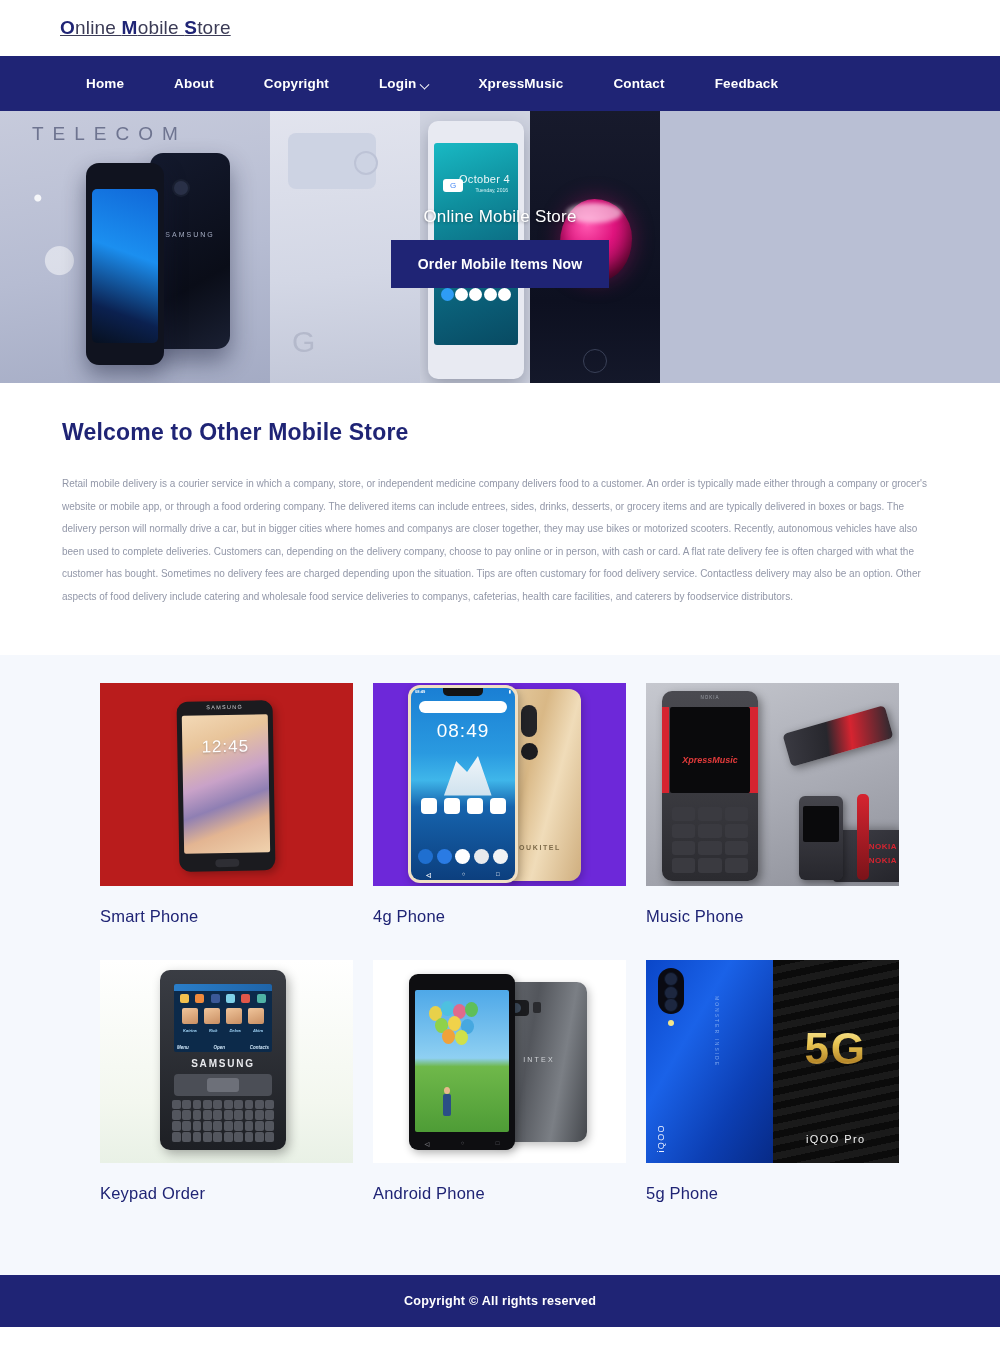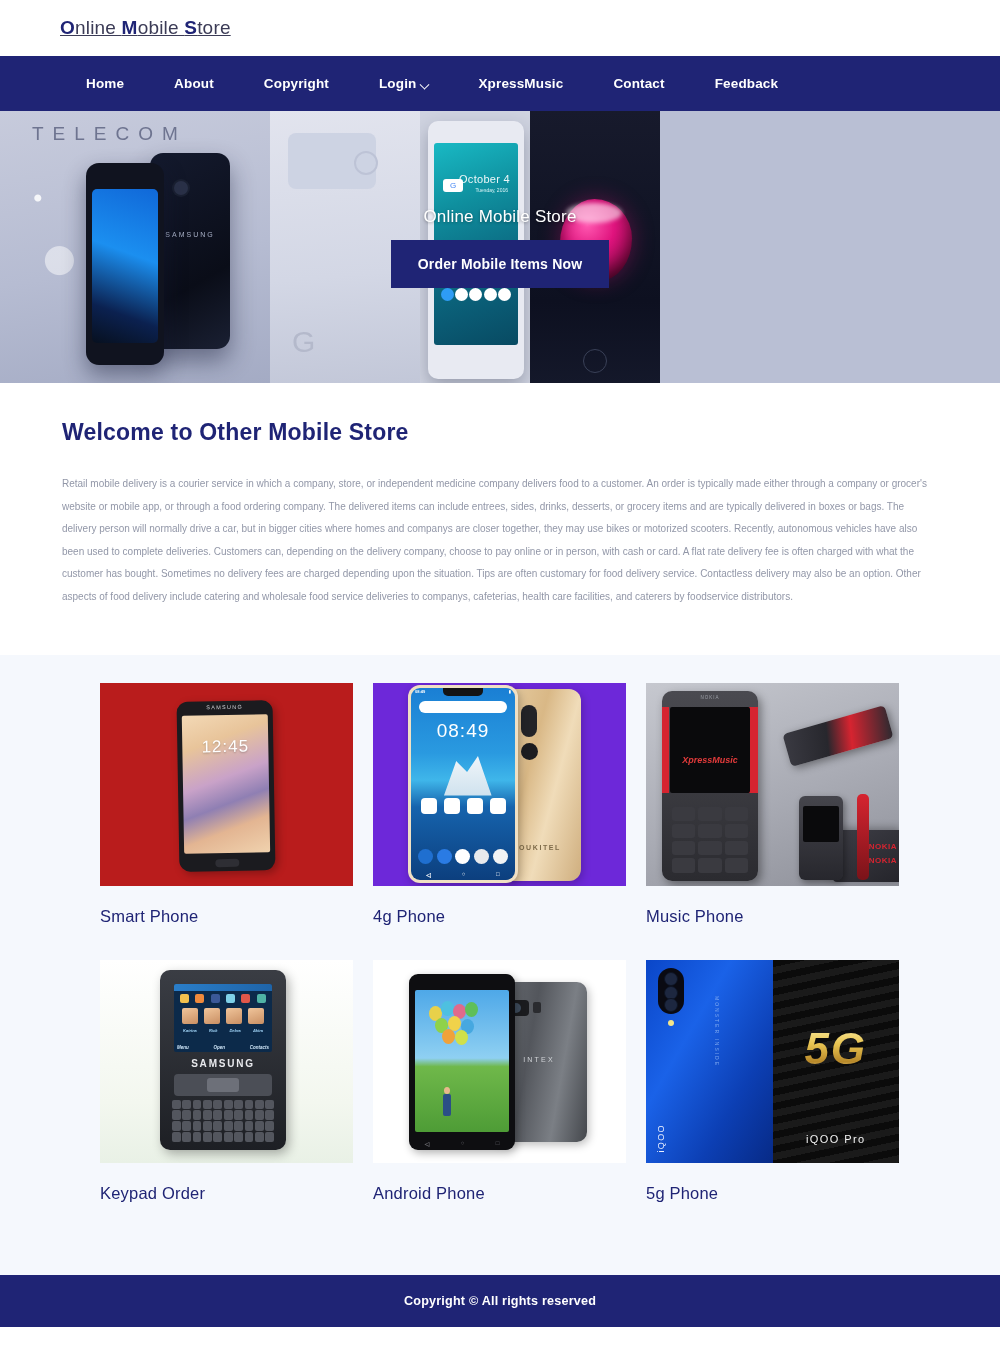--- a/index.html
+++ b/index.html
@@ -396,21 +396,21 @@
                  border-radius:13px; background:#0a0a12; }
   .t6 .camblock i{ position:absolute; left:6px; width:14px;height:14px;border-radius:50%;
                    background:#1d2740; border:1.5px solid #0d1322; display:block; }
   .t6 .led { position:absolute; left:22px; top:60px; width:6px;height:6px;
              border-radius:50%; background:#f3e58a; }
   .t6 .vtext{ position:absolute; left:68px; top:36px; color:#8fb6f5; font-size:5px;
               letter-spacing:2px; writing-mode:vertical-rl; opacity:.85; }
   .t6 .iqoo{ position:absolute; left:10px; bottom:10px; color:#eaf0ff; font-size:9px;
              letter-spacing:1.4px; writing-mode:vertical-rl; transform:rotate(180deg); }
   .t6 .fiveg{ position:absolute; left:50%; top:44%; transform:translate(-50%,-50%);
-              font-size:44px; font-weight:800; font-style:italic; letter-spacing:2px;
+              font-size:44px; font-weight:800; letter-spacing:2px;
               background: linear-gradient(180deg,#fdf0a8 0%,#e8c451 40%,#b8892a 75%,#f4dd92 100%);
               -webkit-background-clip:text; background-clip:text; color:transparent;text-align:right; }
   .t6 .iqp { position:absolute; left:0;right:0; bottom:18px; text-align:center;
              color:#f2f2f2; font-size:11px; letter-spacing:1.4px; }
 
   
   .site-footer {
     background: #1f2475; height: 52px;
     display: flex; align-items: center; justify-content: center;
   }

